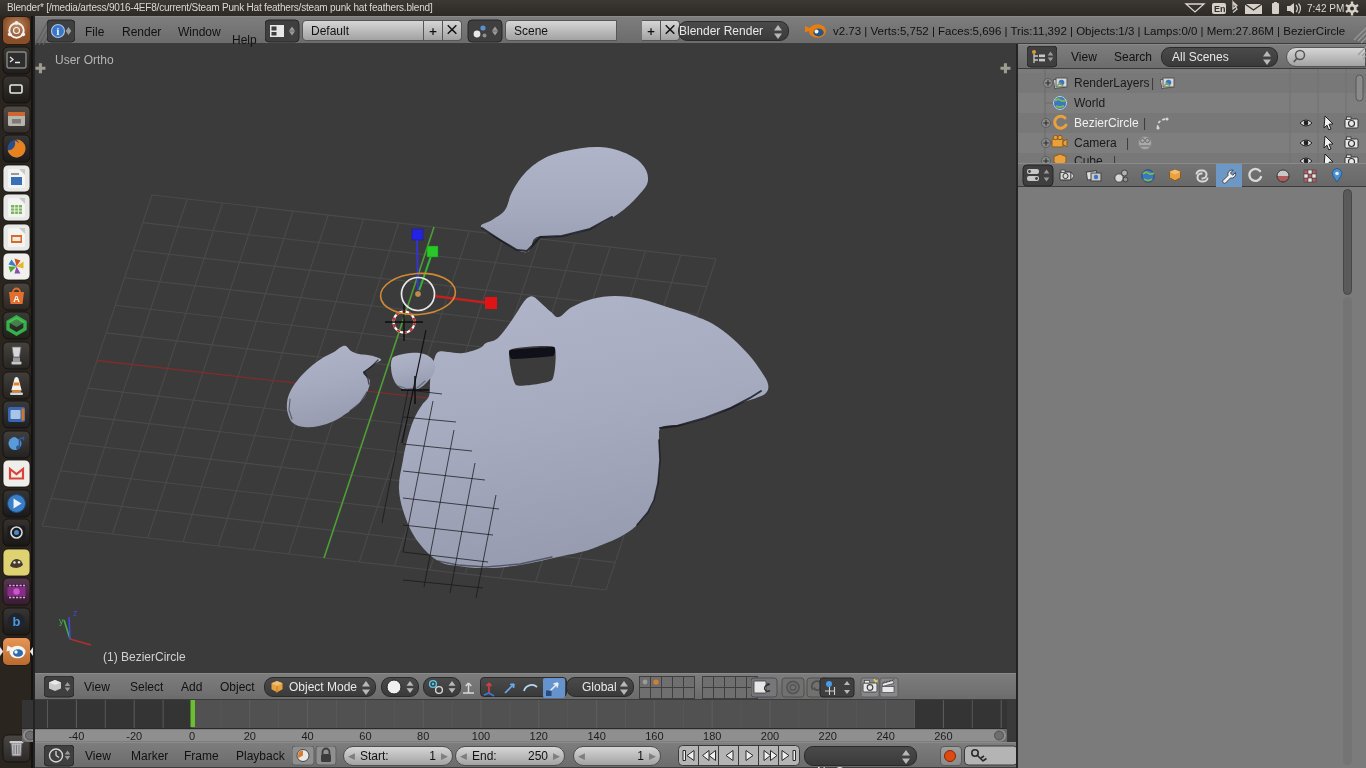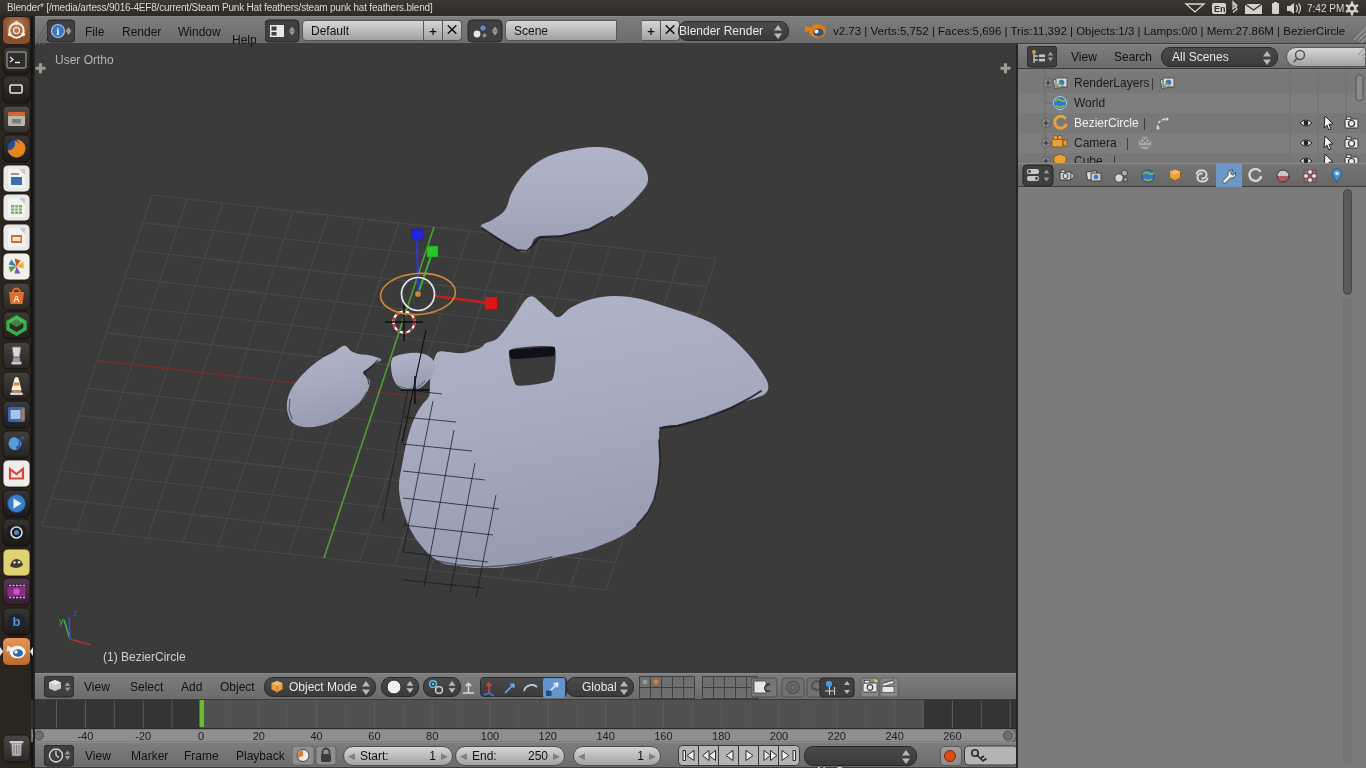--- a/index.html
+++ b/index.html
@@ -553,21 +553,21 @@
       <g transform="translate(129,0)">
         <rect x="0" y="3" width="18" height="19" rx="2" fill="#88878a" stroke="#5e5e5e"></rect>
         <path d="M2,8.5 l11,-3 1,2.8 -11,3 Z" fill="#e8e8e8" stroke="#444" stroke-width="0.7"></path>
         <path d="M3,8.5 l1.5,-2 M6,7.8 l1.5,-2 M9,7 l1.5,-2 M12,6.2 l1.5,-2" stroke="#444" stroke-width="1"></path>
         <rect x="2" y="11.5" width="12" height="6" fill="#e8e8e8" stroke="#444" stroke-width="0.7"></rect>
       </g>
     </svg>
 
   </div>
 
-  <div class="abs" id="timeline" style="left:31px; top:700px; width:985px; height:42px; background:#383838;">
+  <div class="abs" id="timeline" style="left:22px; top:700px; width:985px; height:42px; background:#383838;">
     <svg width="985" height="42" viewBox="0 0 985 42">
       <rect x="0" y="0" width="985" height="42" fill="#343434"></rect>
       <rect x="170" y="0" width="722" height="29" fill="#515151"></rect>
       <g stroke-width="1" id="ticks">
           <line x1="25.5" y1="0" x2="25.5" y2="28" stroke="#585858"></line>
           <line x1="54.4" y1="0" x2="54.4" y2="28" stroke="#5e5e5e"></line>
           <line x1="83.3" y1="0" x2="83.3" y2="28" stroke="#585858"></line>
           <line x1="112.2" y1="0" x2="112.2" y2="28" stroke="#5e5e5e"></line>
           <line x1="141.1" y1="0" x2="141.1" y2="28" stroke="#585858"></line>
           <line x1="170.0" y1="0" x2="170.0" y2="28" stroke="#5e5e5e"></line>

